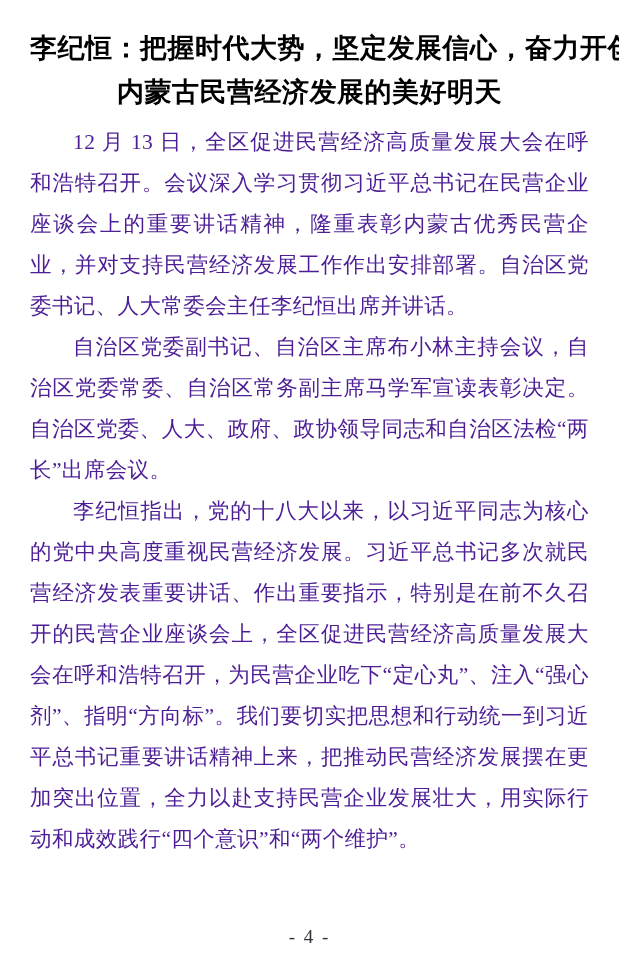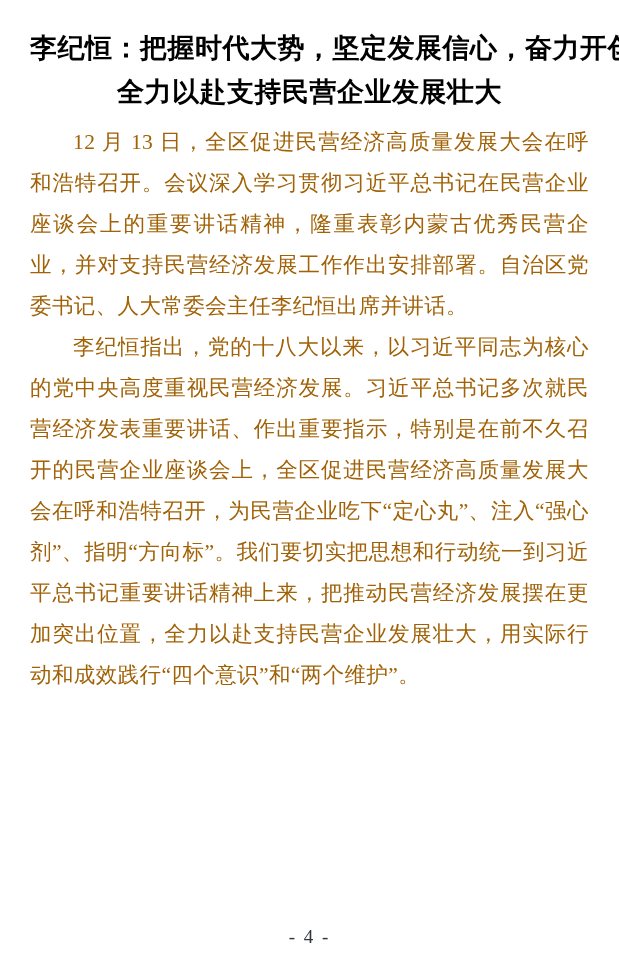--- a/index.html
+++ b/index.html
@@ -35,46 +35,47 @@
   .content {
     margin-top: 4px;
   }
   .content p {
     margin: 0;
     font-size: 21.5px;
     line-height: 41px;
     text-indent: 2em;
     text-align: justify;
     letter-spacing: 0.4px;
-    color: #a16207;
+    color: #4c1d95;
   }
   .footer {
     position: absolute;
     left: 0;
     right: 0;
     bottom: 12px;
     text-align: center;
     font-size: 19px;
     line-height: 22px;
     color: #30353d;
     letter-spacing: 2px;
   }
 </style>
 </head>
 <body>
 
 <div class="page">
 
   <h1 class="doc-title">
     <span class="title-line">李纪恒：把握时代大势，坚定发展信心，奋力开创</span>
-    <span class="title-line">全力以赴支持民营企业发展壮大</span>
+    <span class="title-line">内蒙古民营经济发展的美好明天</span>
   </h1>
 
   <div class="content">
     <p>12 月 13 日，全区促进民营经济高质量发展大会在呼和浩特召开。会议深入学习贯彻习近平总书记在民营企业座谈会上的重要讲话精神，隆重表彰内蒙古优秀民营企业，并对支持民营经济发展工作作出安排部署。自治区党委书记、人大常委会主任李纪恒出席并讲话。</p>
+    <p>自治区党委副书记、自治区主席布小林主持会议，自治区党委常委、自治区常务副主席马学军宣读表彰决定。自治区党委、人大、政府、政协领导同志和自治区法检“两长”出席会议。</p>
     <p>李纪恒指出，党的十八大以来，以习近平同志为核心的党中央高度重视民营经济发展。习近平总书记多次就民营经济发表重要讲话、作出重要指示，特别是在前不久召开的民营企业座谈会上，全区促进民营经济高质量发展大会在呼和浩特召开，为民营企业吃下“定心丸”、注入“强心剂”、指明“方向标”。我们要切实把思想和行动统一到习近平总书记重要讲话精神上来，把推动民营经济发展摆在更加突出位置，全力以赴支持民营企业发展壮大，用实际行动和成效践行“四个意识”和“两个维护”。</p>
   </div>
 
   <div class="footer">
     <span>- 4 -</span>
   </div>
 
 </div>
 
 </body></html>

